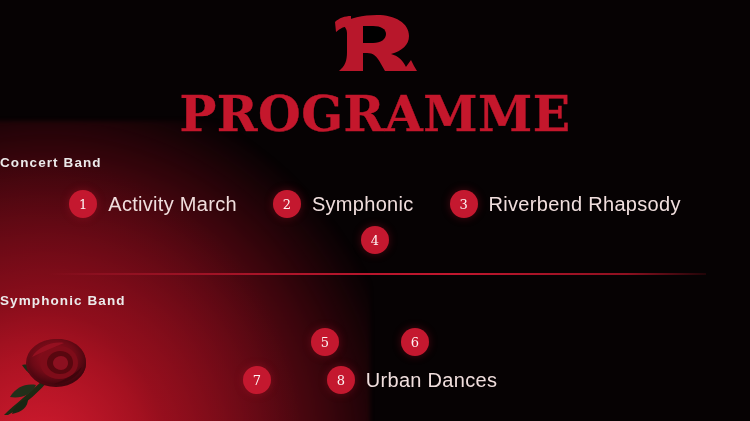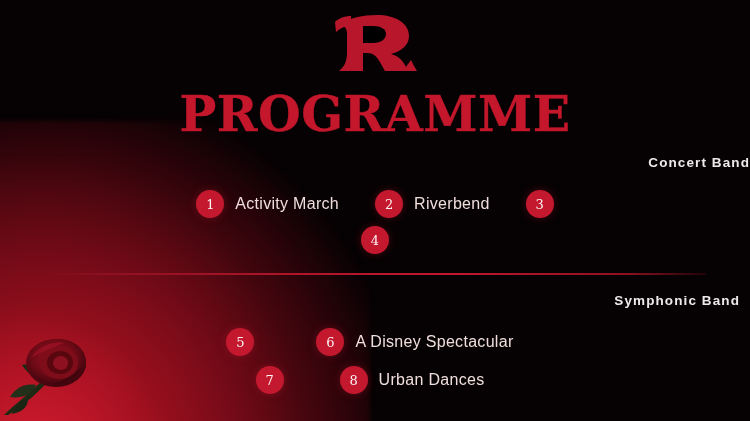--- a/index.html
+++ b/index.html
@@ -84,26 +84,25 @@
     font-size: 49px;
     line-height: 1;
     letter-spacing: 0.5px;
     color: #c4172c;
     margin-top: 8px;
     -webkit-text-stroke: 0.4px #c4172c;
   }
 
   
   .section-label {
-    text-align: right;
+    text-align: left;
     font-size: 13.5px;
     font-weight: 600;
     letter-spacing: 1.1px;
     color: #eceaea;
-    padding-left: 31px;
   }
   #section-concert {
     position: absolute;
     top: 155px;
     left: 0;
     right: 0;
   }
   #section-symphonic {
     position: absolute;
     top: 293px;
@@ -138,21 +137,21 @@
     display: flex;
     align-items: center;
     justify-content: center;
     font-family: "DejaVu Serif", "Liberation Serif", serif;
     font-size: 13px;
     font-weight: 400;
     line-height: 1;
     box-shadow: 0 0 8px rgba(196,24,47,0.35);
   }
   .piece-title {
-    font-size: 16px;
+    font-size: 20px;
     font-weight: 300;
     letter-spacing: 0.3px;
     color: #f0dedd;
   }
 
   
   .divider {
     position: absolute;
     top: 273px;
     left: 45px;
@@ -228,24 +227,25 @@
   <div id="section-concert">
     <div class="section-label">Concert Band</div>
 
     <div class="row" id="concert-row-1">
       <div class="piece">
         <span class="piece-num">1</span>
         <span class="piece-title">Activity March</span>
       </div>
       <div class="piece">
         <span class="piece-num">2</span>
-        <span class="piece-title">Riverbend</span>
+        <span class="piece-title">Symphonic</span>
       </div>
       <div class="piece">
         <span class="piece-num">3</span>
+        <span class="piece-title">Riverbend Rhapsody</span>
       </div>
     </div>
 
     <div class="row" id="concert-row-2">
       <div class="piece">
         <span class="piece-num">4</span>
       </div>
     </div>
   </div>
 
@@ -253,21 +253,20 @@
 
   <div id="section-symphonic">
     <div class="section-label">Symphonic Band</div>
 
     <div class="row" id="symph-row-1">
       <div class="piece">
         <span class="piece-num">5</span>
       </div>
       <div class="piece">
         <span class="piece-num">6</span>
-        <span class="piece-title">A Disney Spectacular</span>
       </div>
     </div>
 
     <div class="row" id="symph-row-2">
       <div class="piece">
         <span class="piece-num">7</span>
       </div>
       <div class="piece">
         <span class="piece-num">8</span>
         <span class="piece-title">Urban Dances</span>

